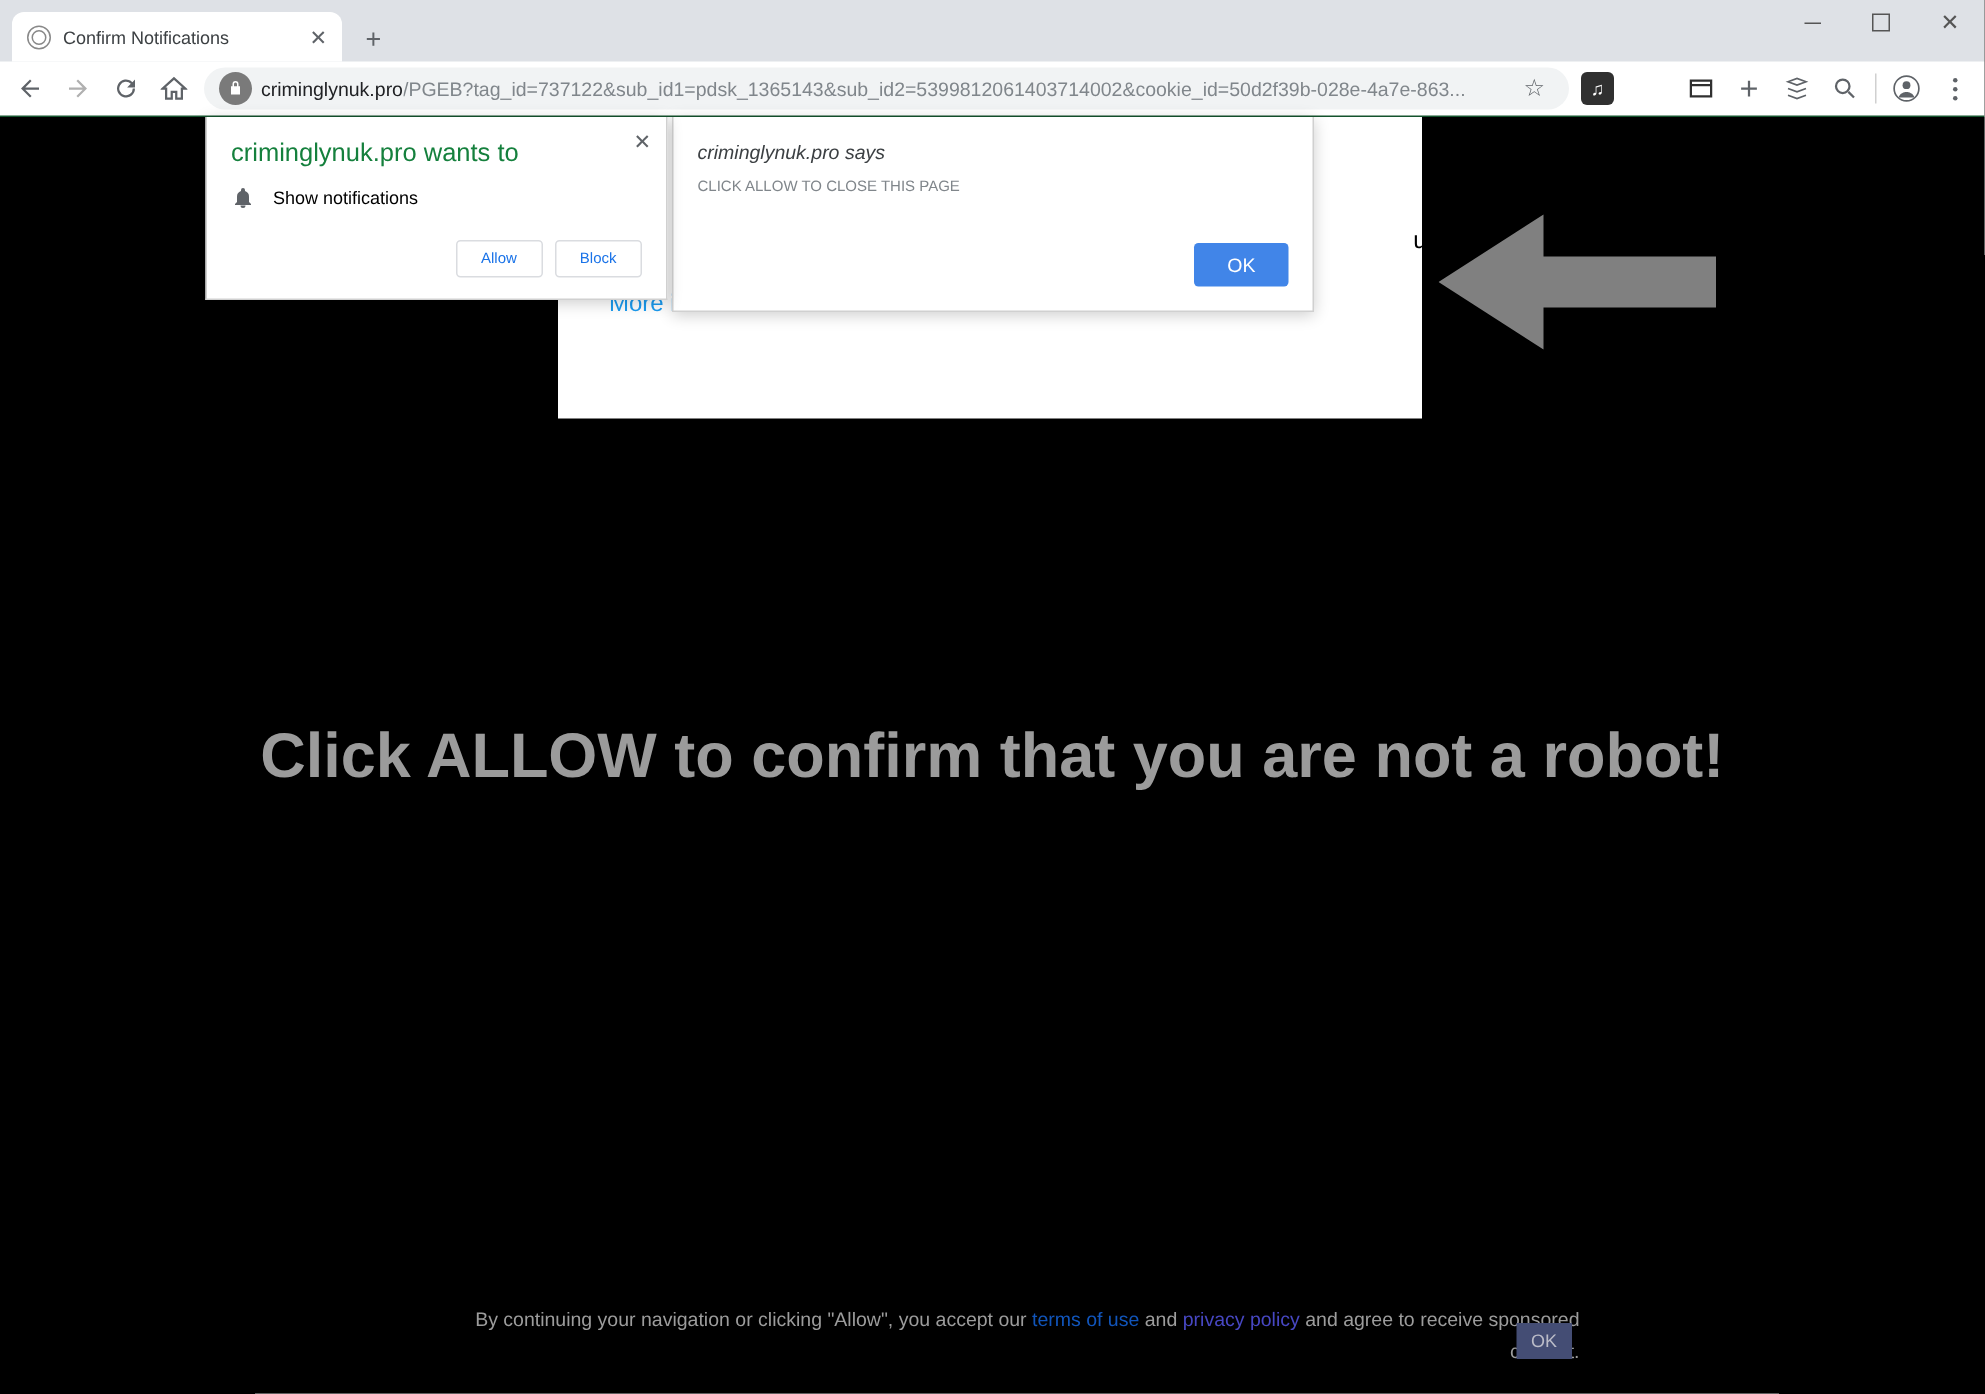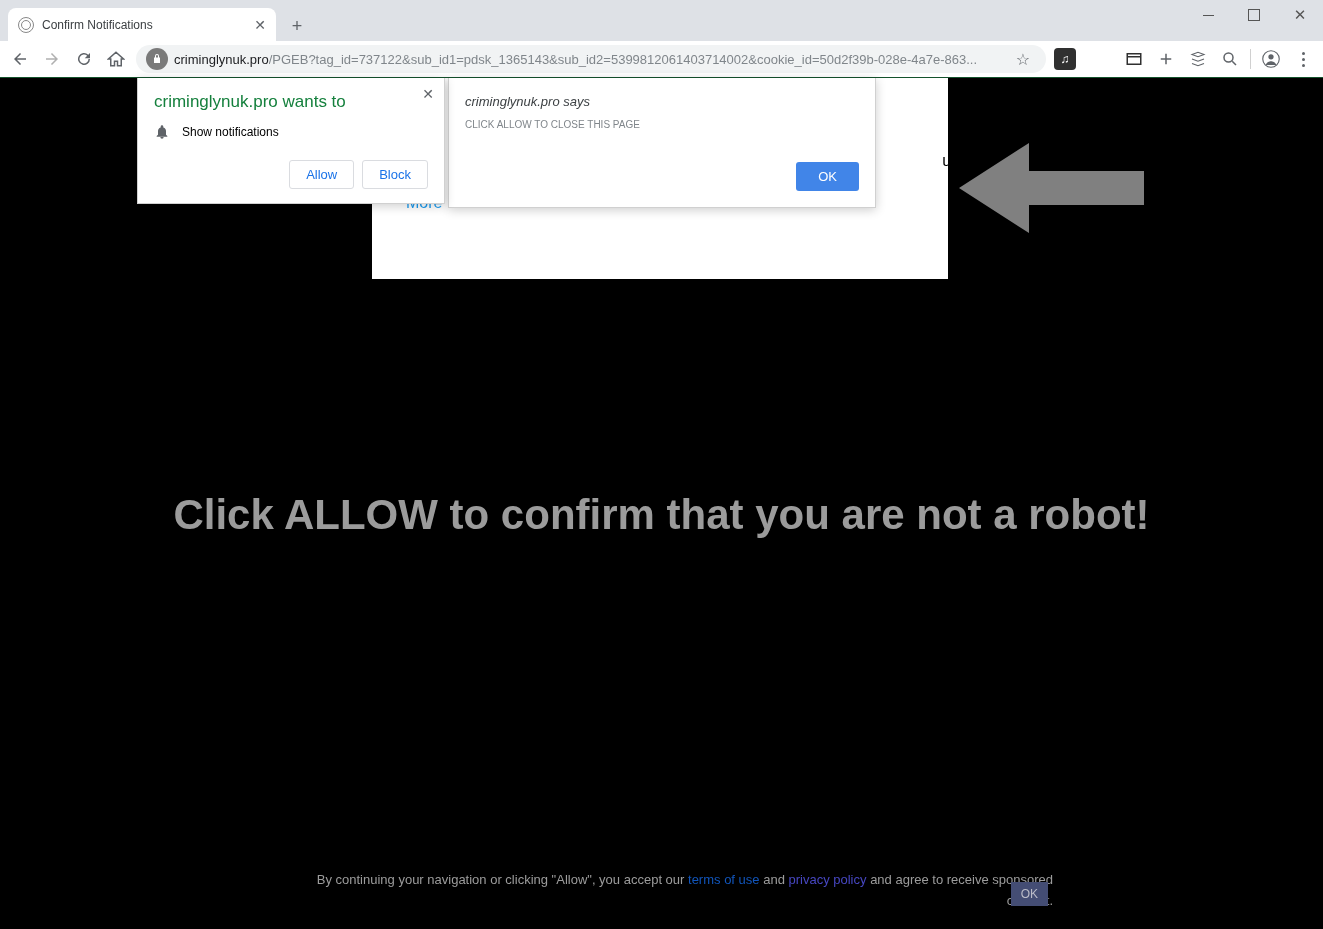--- a/index.html
+++ b/index.html
@@ -1,20 +1,20 @@
 <!DOCTYPE html>
 <html><head>
 <meta charset="utf-8">
 <style>
 * { margin: 0; padding: 0; box-sizing: border-box; font-family: Arial, sans-serif; }
 body { width: 1323px; height: 929px; overflow: hidden; background: #fff; position: relative; }
 
 
 .window-bar { height: 41px; background: #dee1e6; display: flex; align-items: flex-end; position: relative; }
-.tab { background: #fff; height: 33px; width: 268px; margin-left: 8px; border-radius: 8px 8px 0 0; display: flex; align-items: center; padding: 0 10px; gap: 8px; font-size: 12px; color: #3c4043; }
+.tab { background: #fff; height: 33px; width: 220px; margin-left: 8px; border-radius: 8px 8px 0 0; display: flex; align-items: center; padding: 0 10px; gap: 8px; font-size: 12px; color: #3c4043; }
 .tab .favicon { width: 16px; height: 16px; border-radius: 50%; border: 1.5px solid #888; position: relative; }
 .tab .favicon::before { content: ""; position: absolute; width: 8px; height: 8px; border: 1.5px solid #888; border-radius: 50%; top: 2px; left: 2px; }
 .tab .tab-close { margin-left: auto; font-size: 14px; color: #5f6368; cursor: pointer; }
 .new-tab { width: 30px; height: 30px; display: flex; align-items: center; justify-content: center; font-size: 18px; color: #5f6368; margin-left: 6px; cursor: pointer; }
 .window-controls { position: absolute; right: 0; top: 0; display: flex; }
 .window-controls > div { width: 46px; height: 30px; display: flex; align-items: center; justify-content: center; color: #555; font-size: 15px; cursor: pointer; }
 .win-min::before { content: ""; width: 11px; height: 1px; background: #555; display: block; }
 .win-max::before { content: ""; width: 10px; height: 10px; border: 1px solid #555; display: block; }
 .win-close { font-size: 16px; }
 
@@ -34,40 +34,40 @@
 .toolbar-sep { width: 1px; height: 20px; background: #d0d0d0; }
 .ext-icon svg { width: 18px; height: 18px; fill: #5f6368; }
 .menu-dots { display: flex; flex-direction: column; gap: 3px; align-items: center; justify-content: center; }
 .menu-dots span { width: 3px; height: 3px; background: #5f6368; border-radius: 50%; }
 
 
 .page { position: absolute; top: 78px; left: 0; right: 0; bottom: 0; background: #000; }
 .white-card { position: absolute; left: 372px; top: 0; width: 576px; height: 201px; background: #fff; padding: 20px 30px; }
 .peek-text { position: absolute; right: -12px; top: 74px; font-size: 16px; color: #000; }
 .more-info { position: absolute; left: 34px; top: 116px; color: #1a9bf0; font-size: 16px; }
-.big-text { position: absolute; top: 402px; width: 100%; text-align: center; font-size: 42px; font-weight: bold; color: #9b9b9b; margin-top: 11px; }
+.big-text { position: absolute; top: 402px; width: 100%; text-align: center; font-size: 42px; font-weight: bold; color: #9b9b9b; }
 
 .arrow { position: absolute; left: 959px; top: 55px; }
 .arrow svg { width: 185px; height: 110px; fill: #808080; }
 
 
 .footer-consent { position: absolute; bottom: 17px; left: 0; right: 0; text-align: right; font-size: 13px; color: #9c9c9c; padding: 0 270px; line-height: 1.6; }
 .footer-consent a.tou { color: #1155bb; text-decoration: none; }
 .footer-consent a.pp { color: #4747c2; text-decoration: none; }
 .footer-ok { position: absolute; right: 275px; bottom: 23px; background: #444d74; color: #bbbcc8; padding: 5px 10px; font-size: 12px; border: none; cursor: pointer; }
 
 
 .perm-popup { position: absolute; left: 137px; top: 78px; width: 308px; background: #fff; box-shadow: 0 2px 10px rgba(0,0,0,.2); border: 1px solid #d0d0d0; border-top: none; padding: 14px 16px; z-index: 10; }
 .perm-title { font-size: 17px; color: #15803d; }
 .perm-close { position: absolute; top: 8px; right: 10px; font-size: 14px; color: #5f6368; cursor: pointer; }
 .perm-row { display: flex; align-items: center; gap: 12px; margin-top: 12px; }
 .perm-row svg { width: 16px; height: 16px; fill: #5f6368; }
 .perm-label { font-size: 12px; color: #000000; }
 .perm-actions { display: flex; justify-content: flex-end; gap: 8px; margin-top: 20px; }
-.perm-actions button { padding: 6px 16px; font-size: 13px; border: 1px solid #dadce0; background: #fff; color: #1a73e8; border-radius: 3px; cursor: pointer; }
+.perm-actions button { padding: 6px 16px; font-size: 10px; border: 1px solid #dadce0; background: #fff; color: #1a73e8; border-radius: 3px; cursor: pointer; }
 
 
 .js-dialog { position: absolute; left: 448px; top: 78px; width: 428px; background: #fff; box-shadow: 0 2px 10px rgba(0,0,0,.2); border: 1px solid #d0d0d0; border-top: none; padding: 16px; z-index: 9; }
 .dlg-title { font-size: 13px; color: #3c4043; font-style: italic; }
 .dlg-msg { font-size: 10px; color: #80868b; margin-top: 10px; }
 .dlg-actions { display: flex; justify-content: flex-end; margin-top: 32px; }
 .dlg-actions button { padding: 7px 22px; font-size: 13px; border: none; background: #4185e8; color: #fff; border-radius: 3px; cursor: pointer; }
 </style>
 </head>
 <body>

